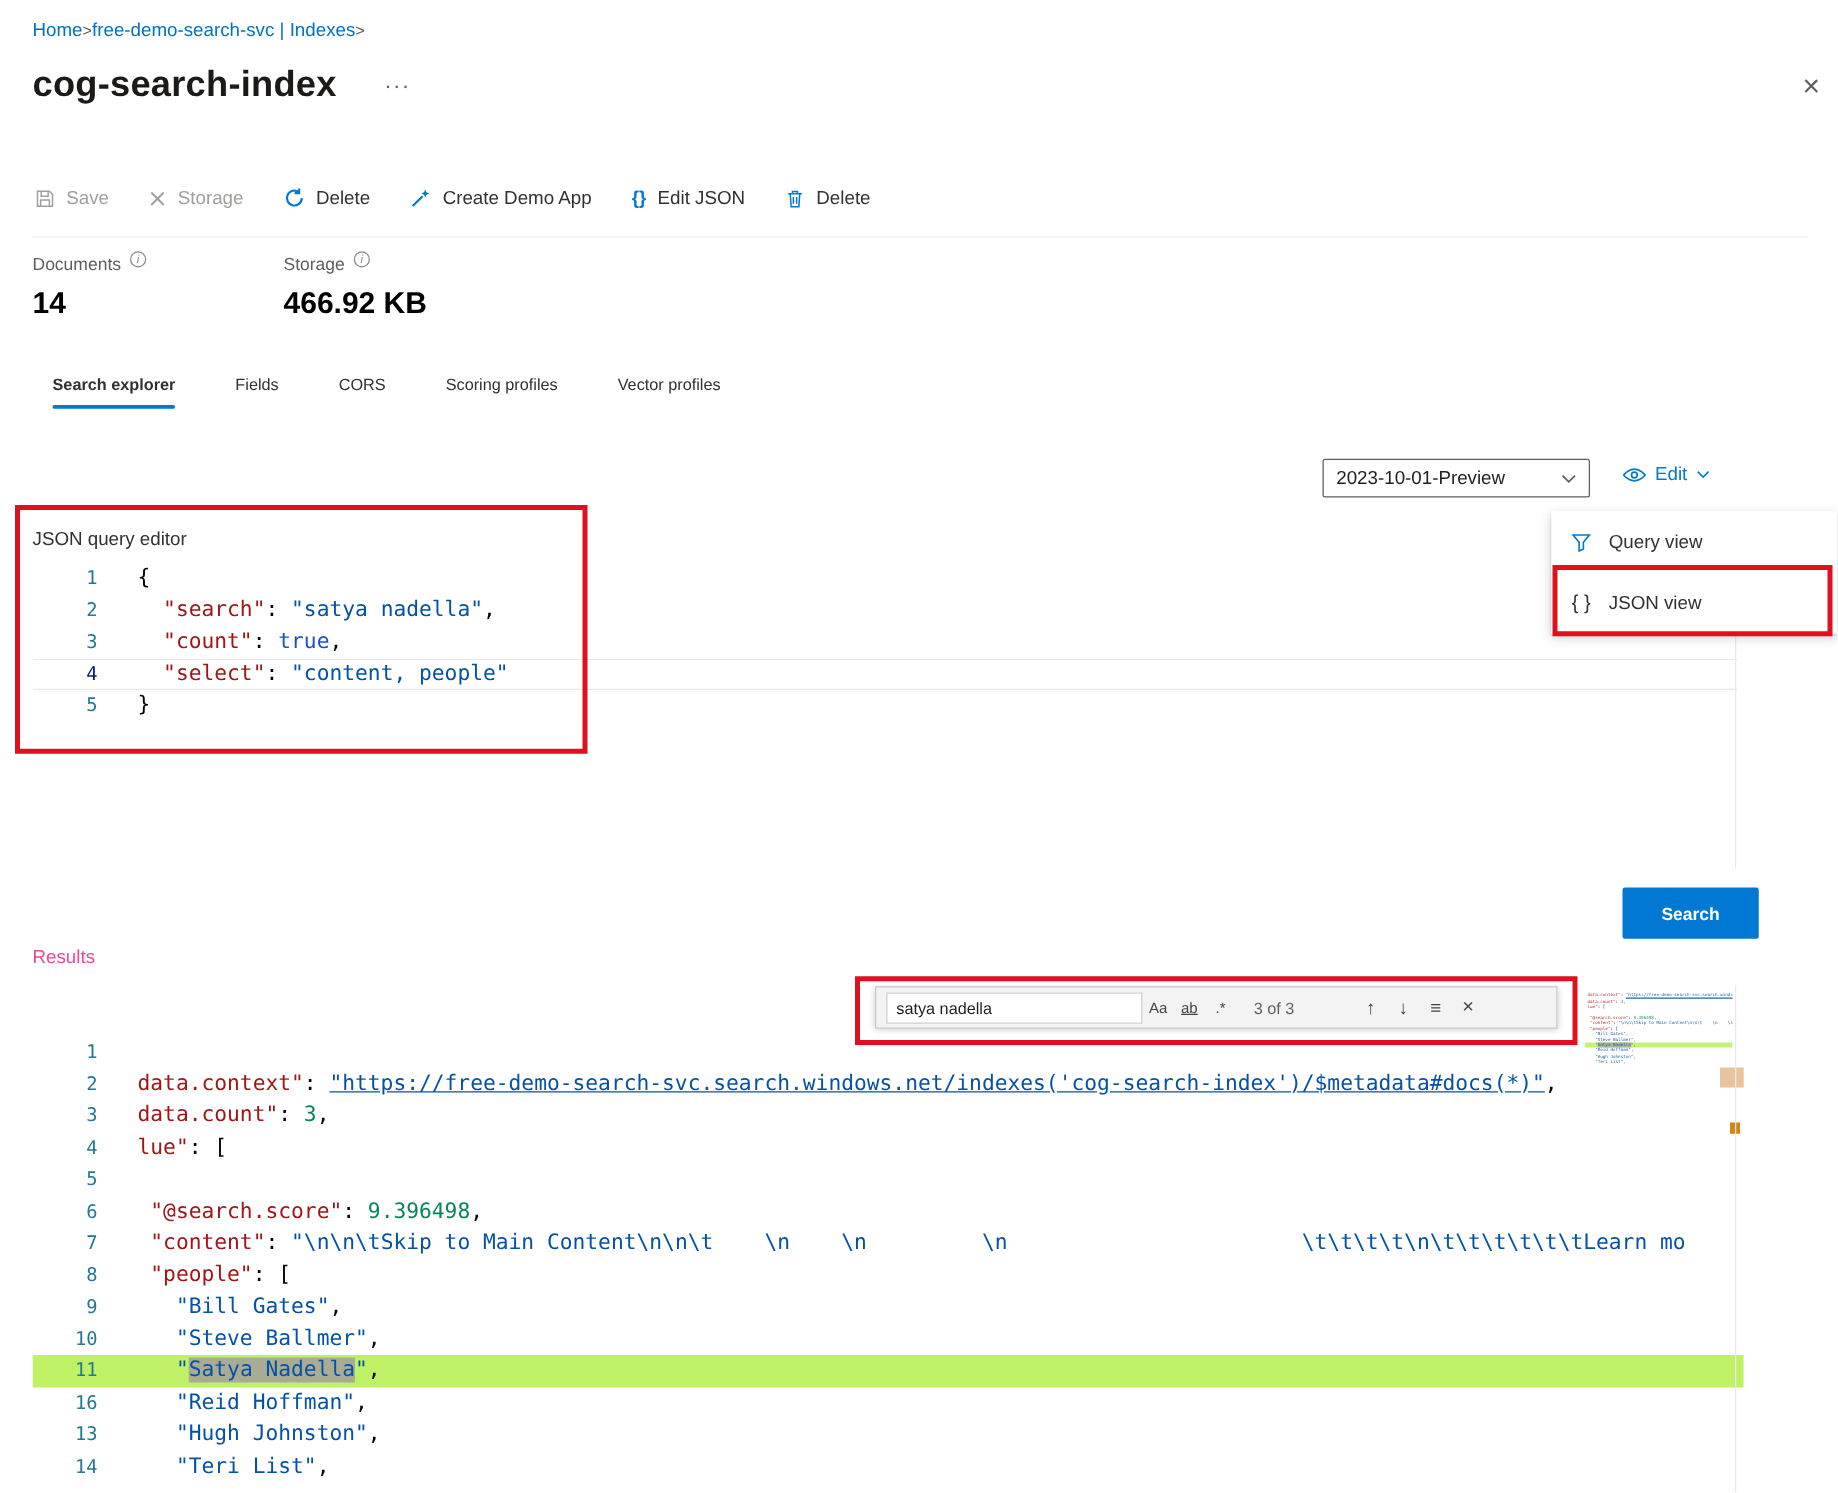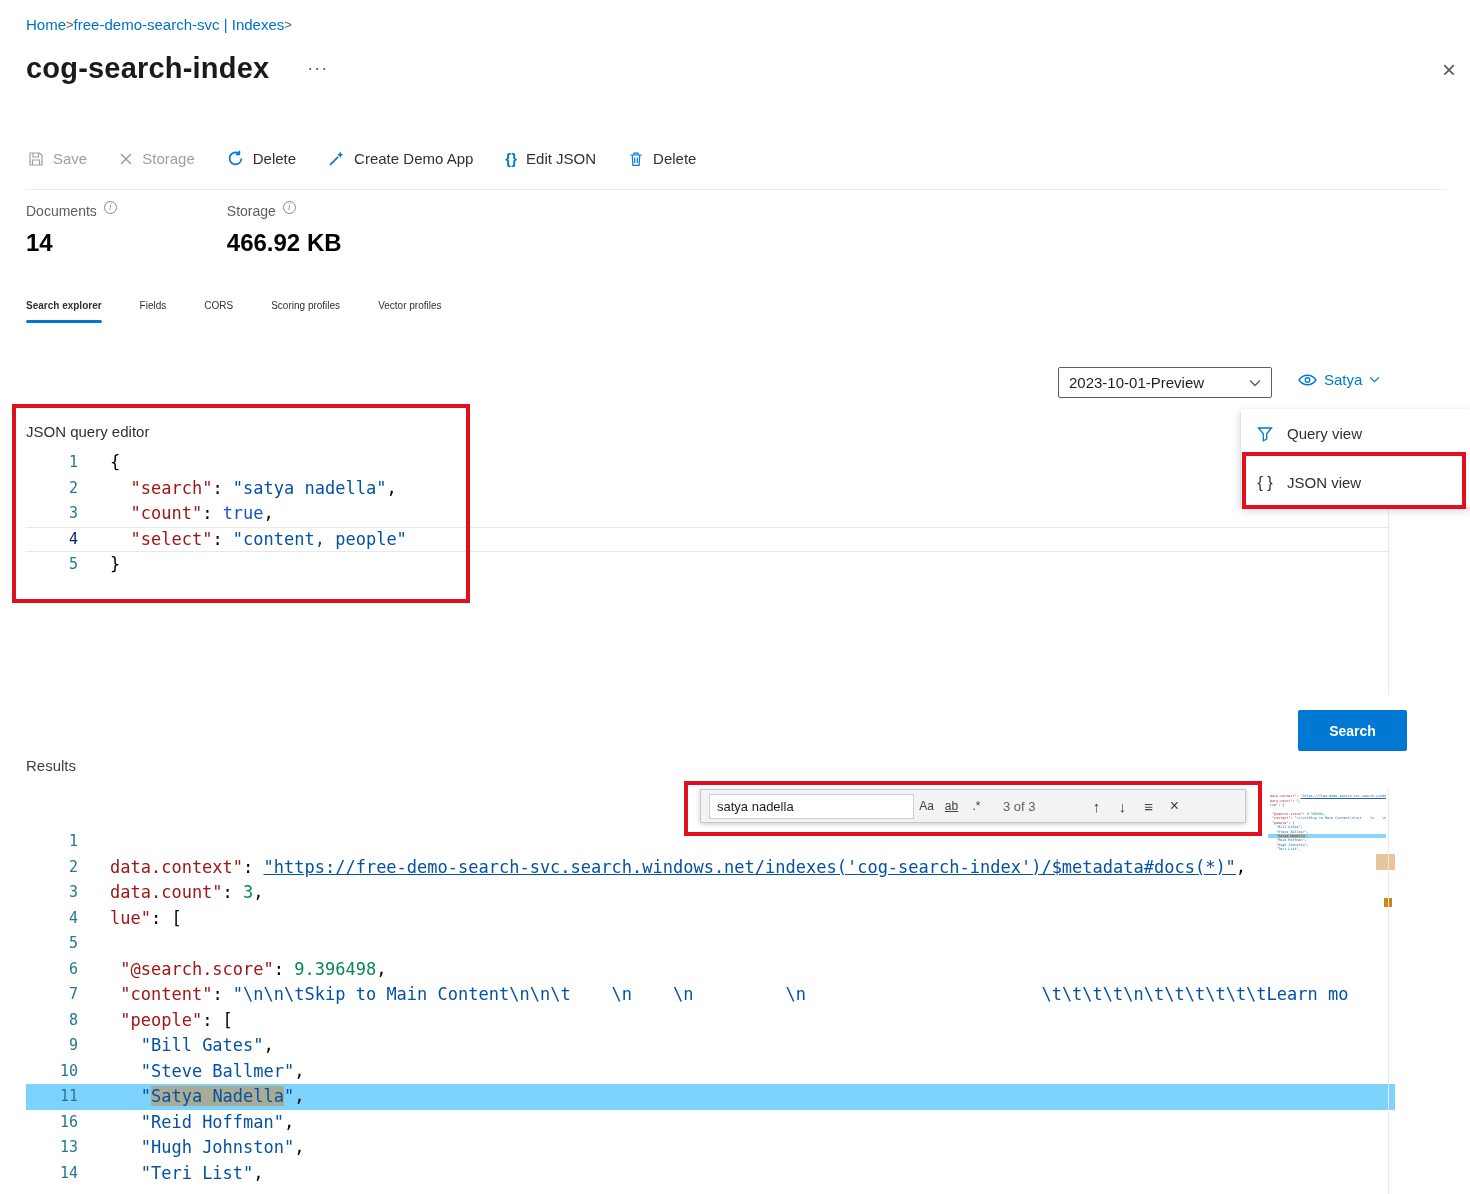--- a/index.html
+++ b/index.html
@@ -28,21 +28,21 @@
   .divider{position:absolute;left:26px;top:189px;width:1420px;height:1px;background:#edebe9}
 
   
   .stats{position:absolute;left:26px;top:203px;display:flex;gap:110px}
   .stat-label{font-size:14px;color:#605e5c;display:flex;align-items:flex-start;gap:7px}
   .info-dot{display:inline-block;width:13px;height:13px;border:1px solid #8a8886;border-radius:50%;
             color:#8a8886;font-size:9px;line-height:11px;text-align:center;font-style:italic;margin-top:-2px}
   .stat-value{font-size:24px;font-weight:700;color:#000;margin-top:10px}
 
   
-  .tabs{position:absolute;left:26px;top:300px;display:flex;gap:38px;font-size:10px}
+  .tabs{position:absolute;left:42px;top:300px;display:flex;gap:48px;font-size:13px}
   .tab{position:relative;padding-bottom:12px;color:#323130;cursor:pointer}
   .tab.active{font-weight:700}
   .tab.active::after{content:"";position:absolute;left:0;right:0;bottom:0;height:3px;background:#0078d4;border-radius:2px}
 
   
   .api-select{position:absolute;left:1058px;top:367px;width:214px;height:31px;border:1px solid #605e5c;border-radius:2px;
               display:flex;align-items:center;justify-content:space-between;padding:0 10px;font-size:15px;color:#201f1e;cursor:pointer;background:#fff}
   .view-btn{position:absolute;left:1298px;top:371px;display:flex;align-items:center;gap:7px;color:#0078d4;font-size:15px;
             background:none;border:none;cursor:pointer;font-family:inherit}
 
@@ -59,37 +59,37 @@
           font-family:"DejaVu Sans Mono","Liberation Mono",monospace;font-size:17px}
   .editor.query{left:26px;top:450px;width:1364px;height:245px}
   .editor.results{left:26px;top:788px;width:1369px;height:406px}
   .lines{position:absolute;left:0;top:0;right:0}
   .editor.results .lines{padding-top:41px}
   .row{display:flex;height:25.5px;line-height:25.5px;white-space:pre}
   .ln{flex:none;width:52px;text-align:right;color:#237893;font-size:15px}
   .code{margin-left:32px;white-space:pre}
   .row.current{box-shadow:inset 0 1px 0 #e8e8e8, inset 0 -1px 0 #e8e8e8}
   .row.current .ln{color:#0b216f}
-  .row.match-line{background:#7dd3fc}
+  .row.match-line{background:#bef264}
   .p{color:#000}.k{color:#a31515}.s{color:#0451a5}.n2{color:#098658}.b{color:#1d4ed8}
   .l{color:#0451a5;text-decoration:underline}
   .match{background:#a8ac94}
   .vline{position:absolute;left:1362px;top:0;bottom:0;width:1px;background:#e9e9e9}
 
   
   .minimap{position:absolute;left:1242px;top:2px;width:118px;height:170px;overflow:hidden;opacity:.9}
   .minimap .row{height:4.4px;line-height:4.4px;font-size:3.4px}
   .minimap .code{margin-left:2px}
   .mm-marker1{position:absolute;left:1350px;top:66px;width:20px;height:16px;background:#e8c49c}
   .mm-marker2{position:absolute;left:1358px;top:110px;width:8px;height:9px;background:#d18616}
 
   
   .search-btn{position:absolute;left:1298px;top:710px;width:109px;height:41px;background:#0078d4;color:#fff;
               border:none;border-radius:2px;font-size:14px;font-weight:600;cursor:pointer;font-family:inherit}
-  .results-label{position:absolute;left:26px;top:757px;font-size:15px;color:#404040}
+  .results-label{position:absolute;left:26px;top:757px;font-size:15px;color:#ec4899}
 
   
   .find{position:absolute;left:674px;top:1px;width:546px;height:34px;background:#f3f3f3;border:1px solid #c8c8c8;
         box-shadow:0 1px 5px rgba(0,0,0,.22);display:flex;align-items:center;padding:0 8px;z-index:10;
         font-family:"Liberation Sans",sans-serif}
   .find input{width:205px;height:25px;border:1px solid #cecece;background:#fff;font-size:13px;padding:0 7px;
               font-family:"Liberation Sans",sans-serif;color:#1e1e1e}
   .find .toggle{width:25px;height:24px;background:none;border:none;font-size:12px;color:#424242;cursor:pointer;
                 font-family:"Liberation Sans",sans-serif;padding:0}
   .find .toggle.ww span{text-decoration:underline}
@@ -207,21 +207,21 @@
       </svg>
   </span>
 </div>
 <button class="view-btn">
   <span>
     <svg width="19" height="12" viewBox="0 0 20 12">
         <path d="M1 6s3.6-5 9-5 9 5 9 5-3.6 5-9 5-9-5-9-5z" fill="none" stroke="currentColor" stroke-width="1.4"></path>
         <circle cx="10" cy="6" r="2.4" fill="none" stroke="currentColor" stroke-width="1.4"></circle>
       </svg>
   </span>
-  <span>Satya</span>
+  <span>Edit</span>
   <span>
     <svg width="11" height="7" viewBox="0 0 12 8">
         <path d="M1 1.5l5 5 5-5" fill="none" stroke="currentColor" stroke-width="1.4"></path>
       </svg>
   </span>
 </button>
 
 <div class="view-menu">
   <div class="menu-item">
     <span class="micon">

